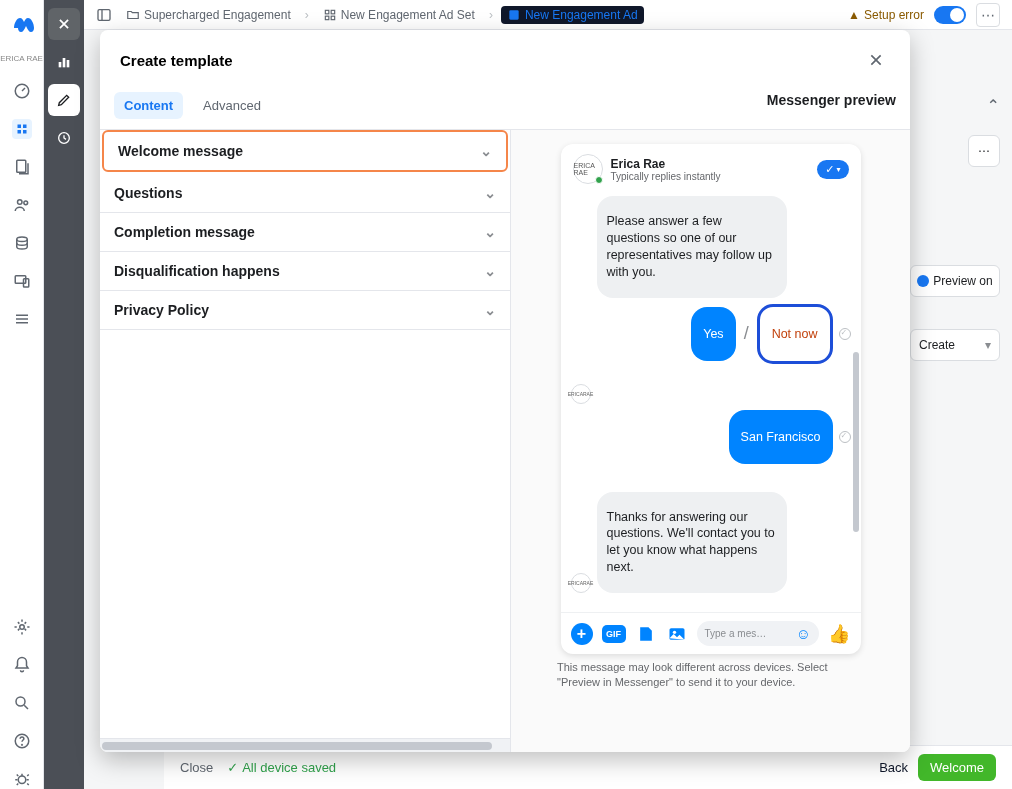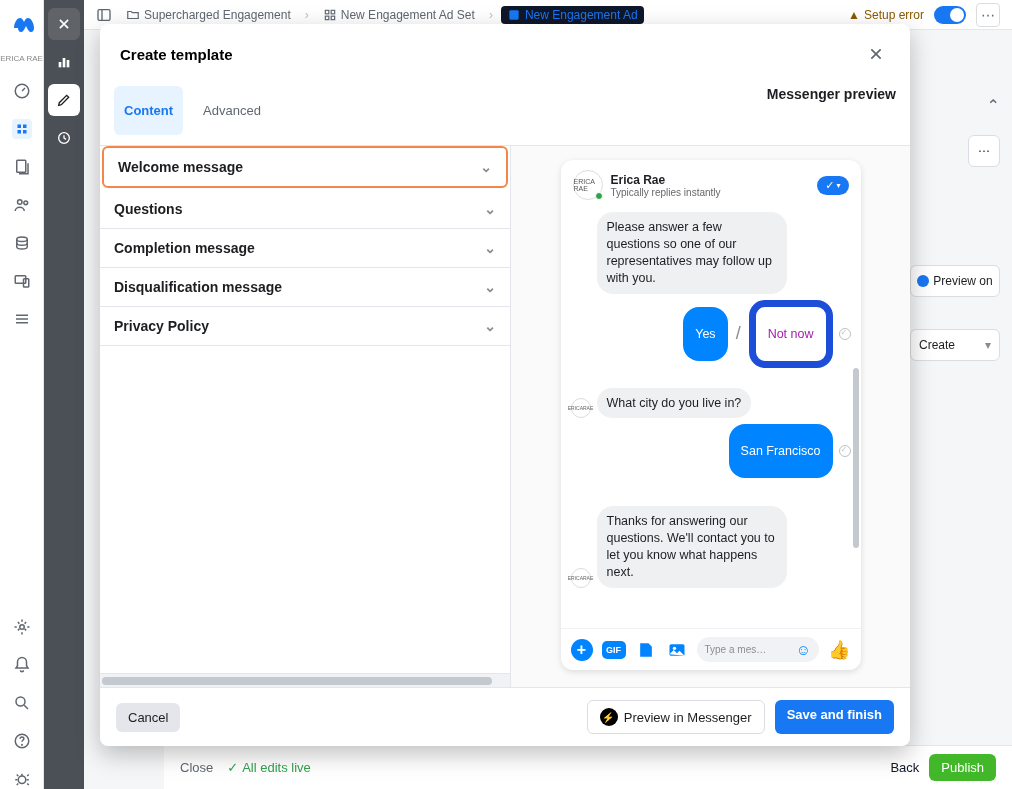--- a/index.html
+++ b/index.html
@@ -37,29 +37,29 @@
 
 
 .footerbar { position: absolute; left: 164px; bottom: 0; right: 0; height: 44px; background: #fff; border-top: 1px solid #e4e6eb; display: flex; align-items: center; padding: 0 16px; gap: 14px; font-size: 13px; }
 .footerbar .close { color: #606770; }
 .footerbar .saved { color: #31a24c; display: flex; align-items: center; gap: 4px; }
 .footerbar .right { margin-left: auto; display: flex; gap: 10px; align-items: center; }
 .footerbar .back { color: #0f172a; }
 .footerbar .publish { background: #42b72a; color: #fff; border-radius: 6px; padding: 6px 12px; }
 
 
-.modal { position: absolute; left: 100px; top: 24px; width: 810px; height: 722px; background: #fff; border-radius: 8px; box-shadow: 0 8px 24px rgba(0,0,0,.25); display: flex; flex-direction: column; overflow: hidden; }
+.modal { position: absolute; left: 100px; top: 30px; width: 810px; height: 722px; background: #fff; border-radius: 8px; box-shadow: 0 8px 24px rgba(0,0,0,.25); display: flex; flex-direction: column; overflow: hidden; }
 .modal-head { padding: 16px 20px 10px; display: flex; align-items: center; font-size: 15px; font-weight: 600; }
 .modal-head .x { margin-left: auto; width: 28px; height: 28px; display: flex; align-items: center; justify-content: center; color: #606770; cursor: pointer; }
 .modal-body { flex: 1; display: flex; overflow: hidden; border-top: 1px solid #e4e6eb; }
 
 
 .lefthalf { width: 410px; display: flex; flex-direction: column; }
 .modal-tabs-row { padding: 8px 14px 10px; display:flex; gap:10px; }
-.tab { font-size: 13px; padding: 17px 10px; border-radius: 6px; color: #606770; cursor: pointer; }
+.tab { font-size: 13px; padding: 6px 10px; border-radius: 6px; color: #606770; cursor: pointer; }
 .tab.active { background: #e7f3ff; color: #1877f2; font-weight: 600; }
 .sections { padding: 0 0 0 0; overflow-y: auto; }
 .section-row { display: flex; align-items: center; justify-content: space-between; padding: 11px 14px; border-bottom: 1px solid #e4e6eb; font-size: 14px; font-weight: 600; color: #1c1e21; cursor: pointer; }
 .section-row.highlight { border: 2px solid #f5864a; border-radius: 6px; margin: 0 2px 2px 2px; }
 .chev { color: #8a8d91; font-size: 14px; }
 .scrollbar-h { height: 14px; background: #f0f2f5; border-top: 1px solid #e4e6eb; position: relative; margin-top: auto; }
 .scrollbar-h::after { content: ""; position: absolute; left: 2px; top: 3px; height: 8px; width: 390px; background: #c4c8cf; border-radius: 4px; }
 
 
 .righthalf { flex: 1; border-left: 1px solid #e4e6eb; display: flex; flex-direction: column; background: #fafafa; }
@@ -68,25 +68,25 @@
 .ph-head { padding: 10px 12px 8px; }
 .ph-head-row { display: flex; align-items: center; gap: 8px; }
 .avatar { width: 30px; height: 30px; border-radius: 50%; background: #fff; border: 1px solid #dadde1; display: flex; align-items: center; justify-content: center; font-size: 7px; color: #555; position: relative; }
 .avatar .dot { position: absolute; width: 8px; height: 8px; background: #31a24c; border-radius: 50%; border: 1.5px solid #fff; bottom: -1px; right: -1px; }
 .ph-name { font-size: 12px; font-weight: 600; color: #1c1e21; }
 .ph-sub { font-size: 10px; color: #65676b; }
 .ph-check { margin-left: auto; background: #1877f2; color: #fff; border-radius: 14px; padding: 3px 8px; font-size: 11px; display: flex; align-items: center; gap: 2px; }
 .chat { flex: 1; padding: 0 10px 6px; overflow-y: auto; font-size: 12.5px; position: relative; }
 .row-in { display: flex; align-items: flex-end; gap: 6px; margin: 4px 0; }
 .mini-av { width: 20px; height: 20px; border-radius: 50%; background: #fff; border: 1px solid #dadde1; font-size: 5px; color: #666; display: flex; align-items: center; justify-content: center; flex-shrink: 0; }
-.bubble-in { background: #eef0f2; color: #1c1e21; border-radius: 16px; padding: 7px 10px; max-width: 190px; line-height: 1.35; }
+.bubble-in { background: #eef0f2; color: #1c1e21; border-radius: 16px; padding: 17px 10px; max-width: 190px; line-height: 1.35; }
 .row-out { display: flex; justify-content: flex-end; gap: 6px; margin: 6px 0; align-items: center; }
 .pill { border-radius: 16px; padding: 20px 12px; font-size: 12.5px; text-align: center; }
 .pill-blue { background: #0084ff; color: #fff; }
-.pill-outline { border: 7px solid #1d4ed8; color: #a21caf; }
+.pill-outline { border: 3px solid #1d4ed8; color: #c2410c; }
 .slash { color: #8a8d91; font-size: 18px; padding: 0 2px; }
 .delivered { width: 12px; height: 12px; border: 1px solid #bcc0c4; border-radius: 50%; position: relative; }
 .delivered::after { content: "✓"; font-size: 8px; color: #bcc0c4; position: absolute; left: 1px; top: -1px; }
 .composer { display: flex; align-items: center; gap: 9px; padding: 8px 10px; border-top: 1px solid #eef0f2; }
 .cicon { width: 22px; height: 22px; color: #0084ff; display: flex; align-items: center; justify-content: center; }
 .cicon.circle { background: #0084ff; color: #fff; border-radius: 50%; font-size: 16px; font-weight: bold; }
 .cicon.gif { background: #0084ff; color: #fff; border-radius: 5px; font-size: 9px; font-weight: 700; width: 24px; height: 18px; }
 .cinput { flex: 1; background: #f0f2f5; border-radius: 16px; padding: 4px 8px; font-size: 10px; color: #8a8d91; display: flex; align-items: center; }
 .cinput .emoji { margin-left: auto; color: #0084ff; font-size: 15px; }
 .thumb { color: #0084ff; font-size: 18px; }
@@ -279,24 +279,24 @@
     <div style="height:14px"></div>
     <div class="bgbadge" style="justify-content:space-between;padding:6px 8px">
         <span>Create</span>
         <span style="color:#8a8d91">▾</span>
       </div>
   </div>
 </div>
 
 <div class="footerbar">
   <span class="close">Close</span>
-  <span class="saved">✓ <span>All edits live</span></span>
+  <span class="saved">✓ <span>All device saved</span></span>
   <div class="right">
     <span class="back">Back</span>
-    <span class="publish">Publish</span>
+    <span class="publish">Welcome</span>
   </div>
 </div>
 
 <div class="modal">
   <div class="modal-head">
     <span>Create template</span>
     <div class="x">
       <svg width="16" height="16" viewBox="0 0 24 24" stroke="#606770" stroke-width="2.5">
           <path d="M5 5l14 14M19 5L5 19"></path>
         </svg>
@@ -317,21 +317,21 @@
         </div>
         <div class="section-row">
           <span>Questions</span>
           <span class="chev">⌄</span>
         </div>
         <div class="section-row">
           <span>Completion message</span>
           <span class="chev">⌄</span>
         </div>
         <div class="section-row">
-          <span>Disqualification message</span>
+          <span>Disqualification happens</span>
           <span class="chev">⌄</span>
         </div>
         <div class="section-row">
           <span>Privacy Policy</span>
           <span class="chev">⌄</span>
         </div>
       </div>
       <div class="scrollbar-h"></div>
     </div>
 
@@ -354,21 +354,20 @@
             </div>
             <div class="row-out">
               <span class="pill pill-blue">Yes</span>
               <span class="slash">/</span>
               <span class="pill pill-outline">Not now</span>
               <span class="delivered"></span>
             </div>
             <div style="height:10px"></div>
             <div class="row-in">
               <div class="mini-av">ERICARAE</div>
-              <div class="bubble-in">What city do you live in?</div>
             </div>
             <div class="row-out">
               <span class="pill pill-blue">San Francisco</span>
               <span class="delivered"></span>
             </div>
             <div style="height:18px"></div>
             <div class="row-in">
               <div class="mini-av">ERICARAE</div>
               <div class="bubble-in">Thanks for answering our questions. We'll contact you to let you know what happens next.</div>
             </div>
@@ -389,27 +388,18 @@
                   <path d="M3 17l5-5 4 4 3-3 6 6" fill="#fff"></path>
                 </svg>
               </div>
             <div class="cinput">
               <span>Type a mes…</span>
               <span class="emoji">☺</span>
             </div>
             <div class="thumb">👍</div>
           </div>
         </div>
+        <div class="disclaimer">This message may look different across devices. Select "Preview in Messenger" to send it to your device.</div>
       </div>
     </div>
   </div>
 
-  <div class="modal-foot">
-    <div class="btn btn-light">Cancel</div>
-    <div class="right">
-      <div class="btn btn-ghost">
-        <span class="msgr-circ">⚡</span>
-        <span>Preview in Messenger</span>
-      </div>
-      <div class="btn btn-primary">Save and finish</div>
-    </div>
-  </div>
 </div>
 
 </body></html>

